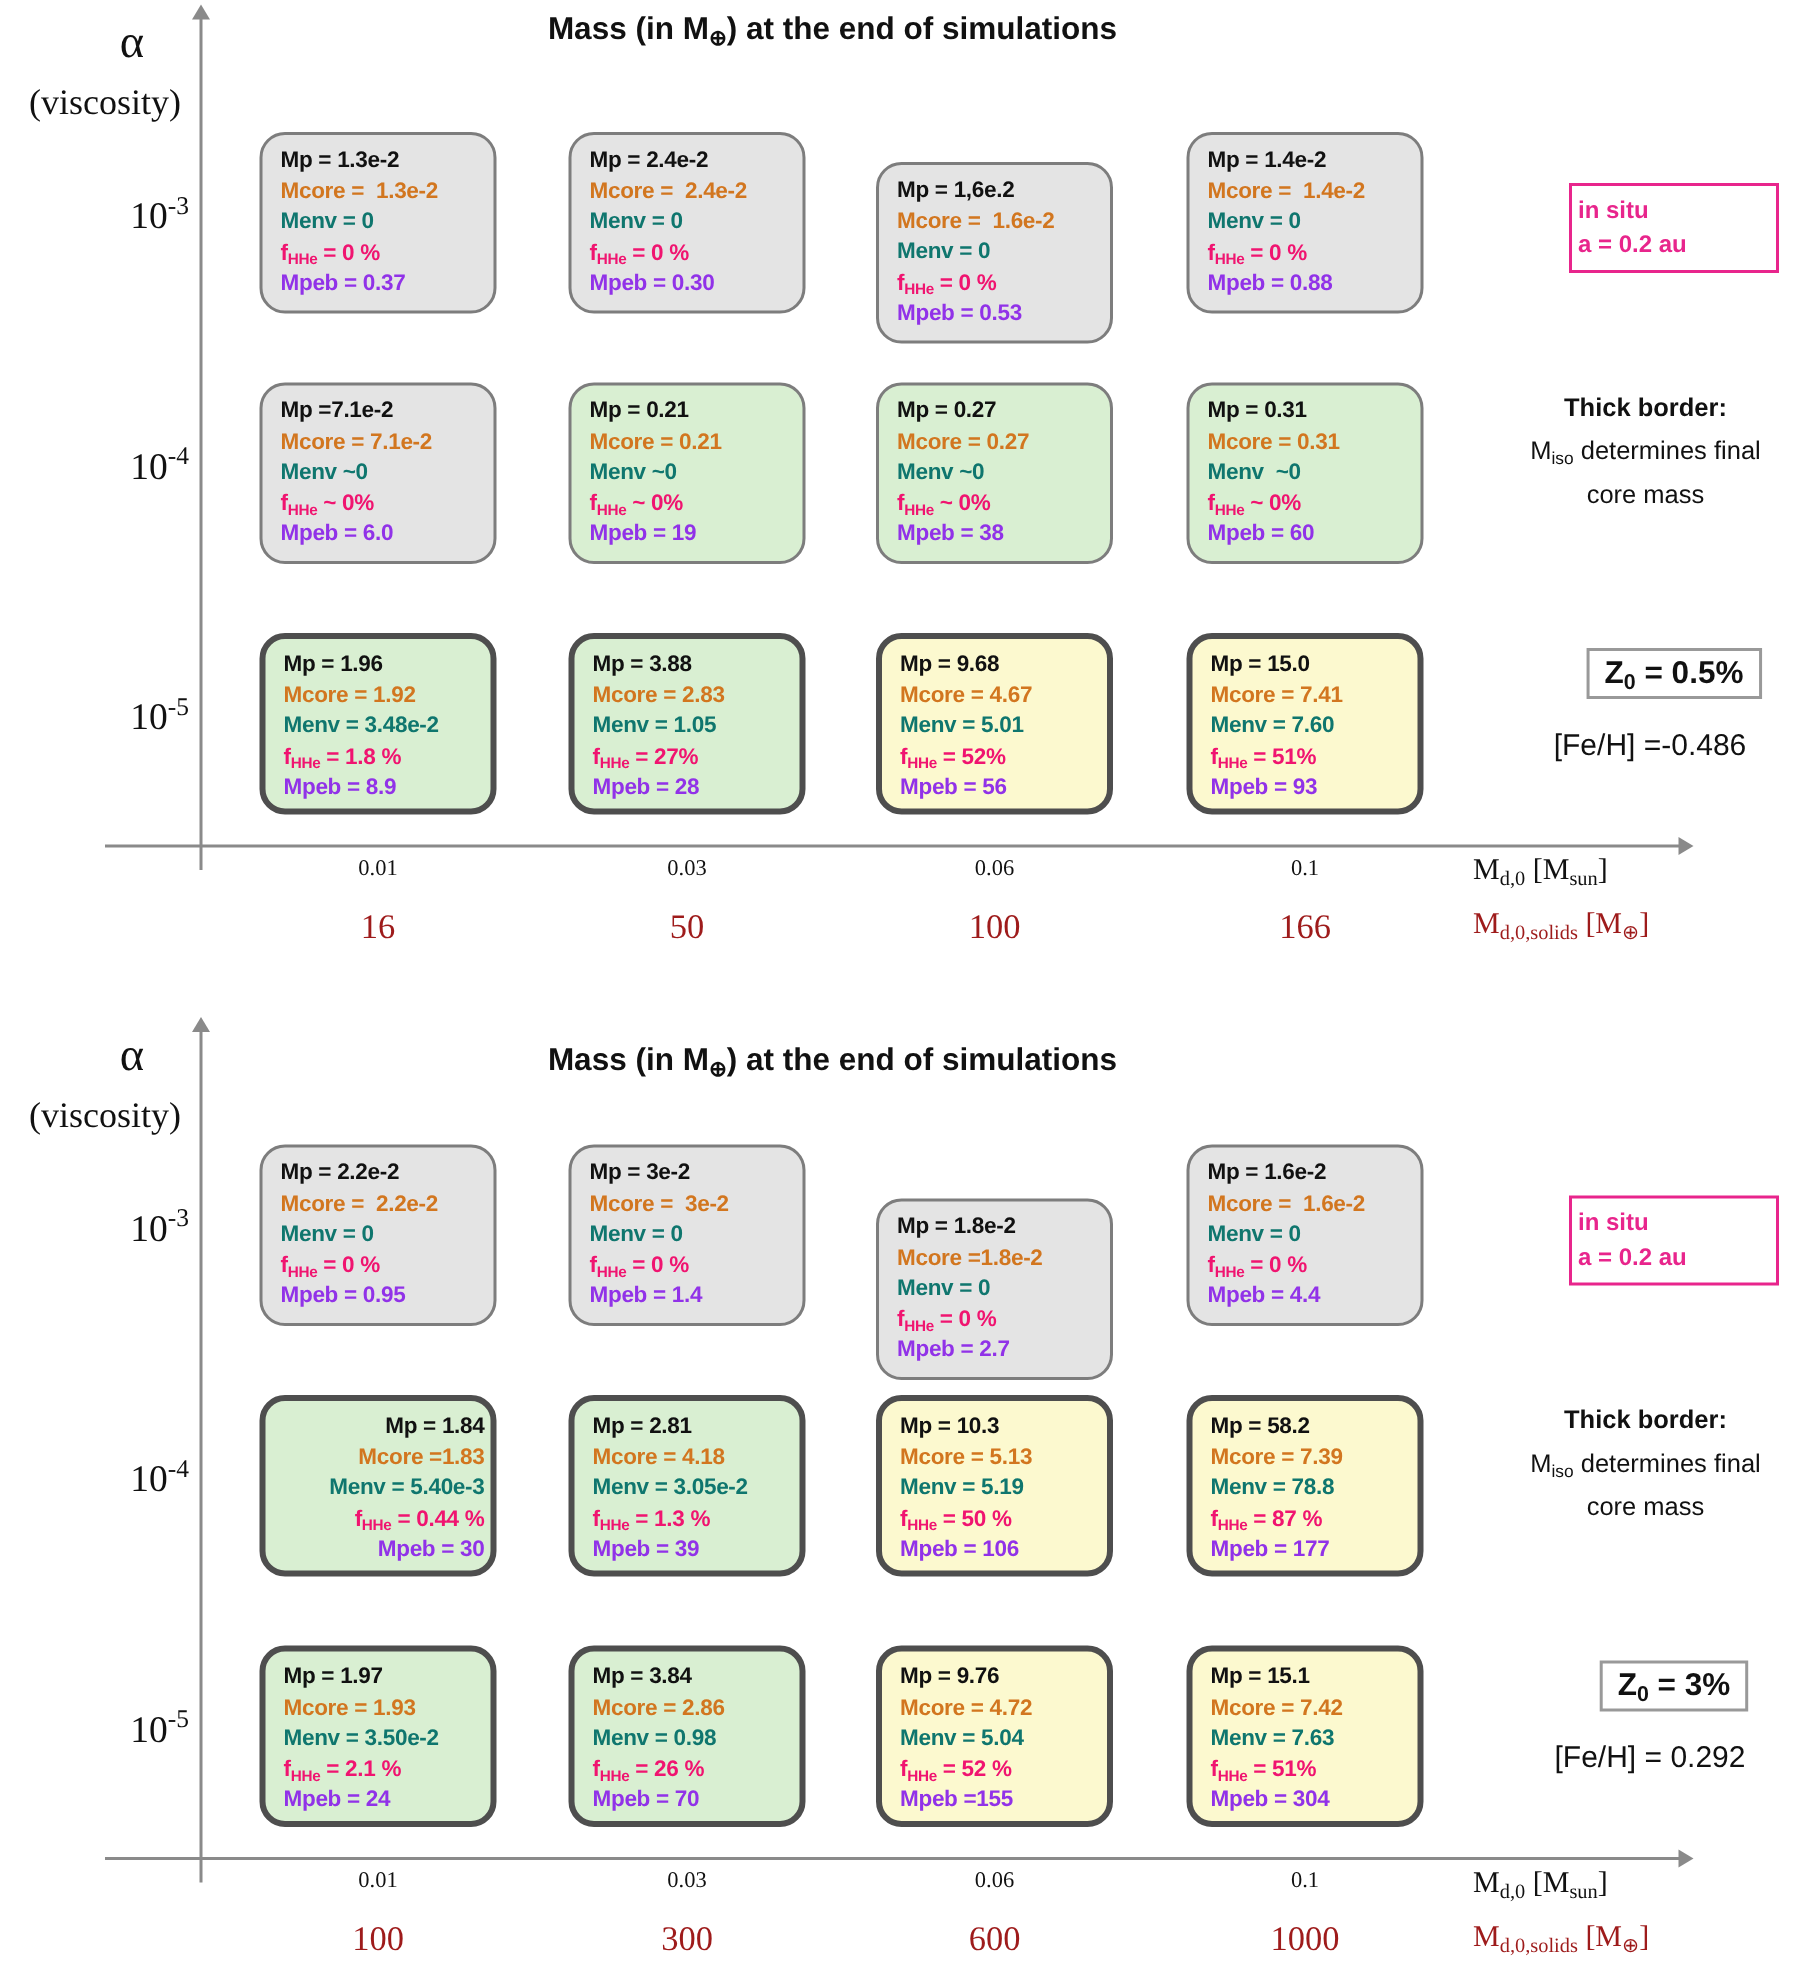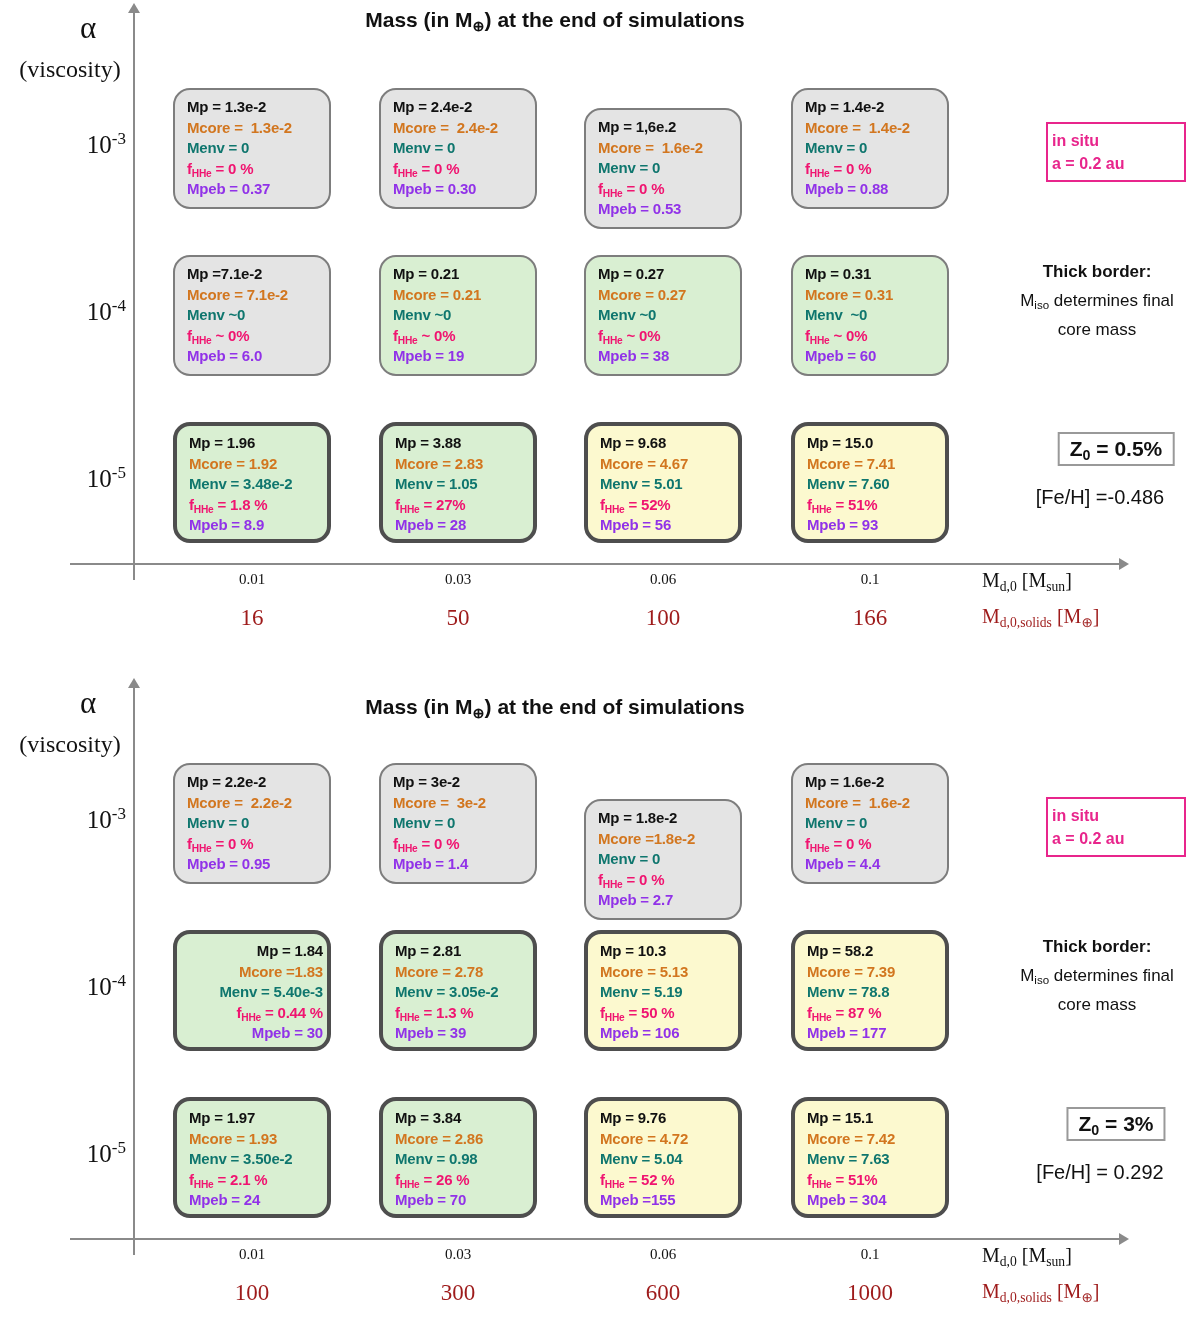--- a/index.html
+++ b/index.html
@@ -233,21 +233,21 @@
     <div class="ytick serif" style="top: 298px;">10<sup>-4</sup></div>
     <div class="simbox bg-green thick" style="left: 173px; top: 255px; text-align: right;">
       <div class="bl l0">Mp = 1.84</div>
       <div class="bl l1">Mcore =1.83</div>
       <div class="bl l2">Menv = 5.40e-3</div>
       <div class="bl l3">f<sub>HHe</sub> = 0.44 %</div>
       <div class="bl l4">Mpeb = 30</div>
     </div>
     <div class="simbox bg-green thick" style="left: 379px; top: 255px;">
       <div class="bl l0">Mp = 2.81</div>
-      <div class="bl l1">Mcore = 2.78</div>
+      <div class="bl l1">Mcore = 4.18</div>
       <div class="bl l2">Menv = 3.05e-2</div>
       <div class="bl l3">f<sub>HHe</sub> = 1.3 %</div>
       <div class="bl l4">Mpeb = 39</div>
     </div>
     <div class="simbox bg-yellow thick" style="left: 584px; top: 255px;">
       <div class="bl l0">Mp = 10.3</div>
       <div class="bl l1">Mcore = 5.13</div>
       <div class="bl l2">Menv = 5.19</div>
       <div class="bl l3">f<sub>HHe</sub> = 50 %</div>
       <div class="bl l4">Mpeb = 106</div>

